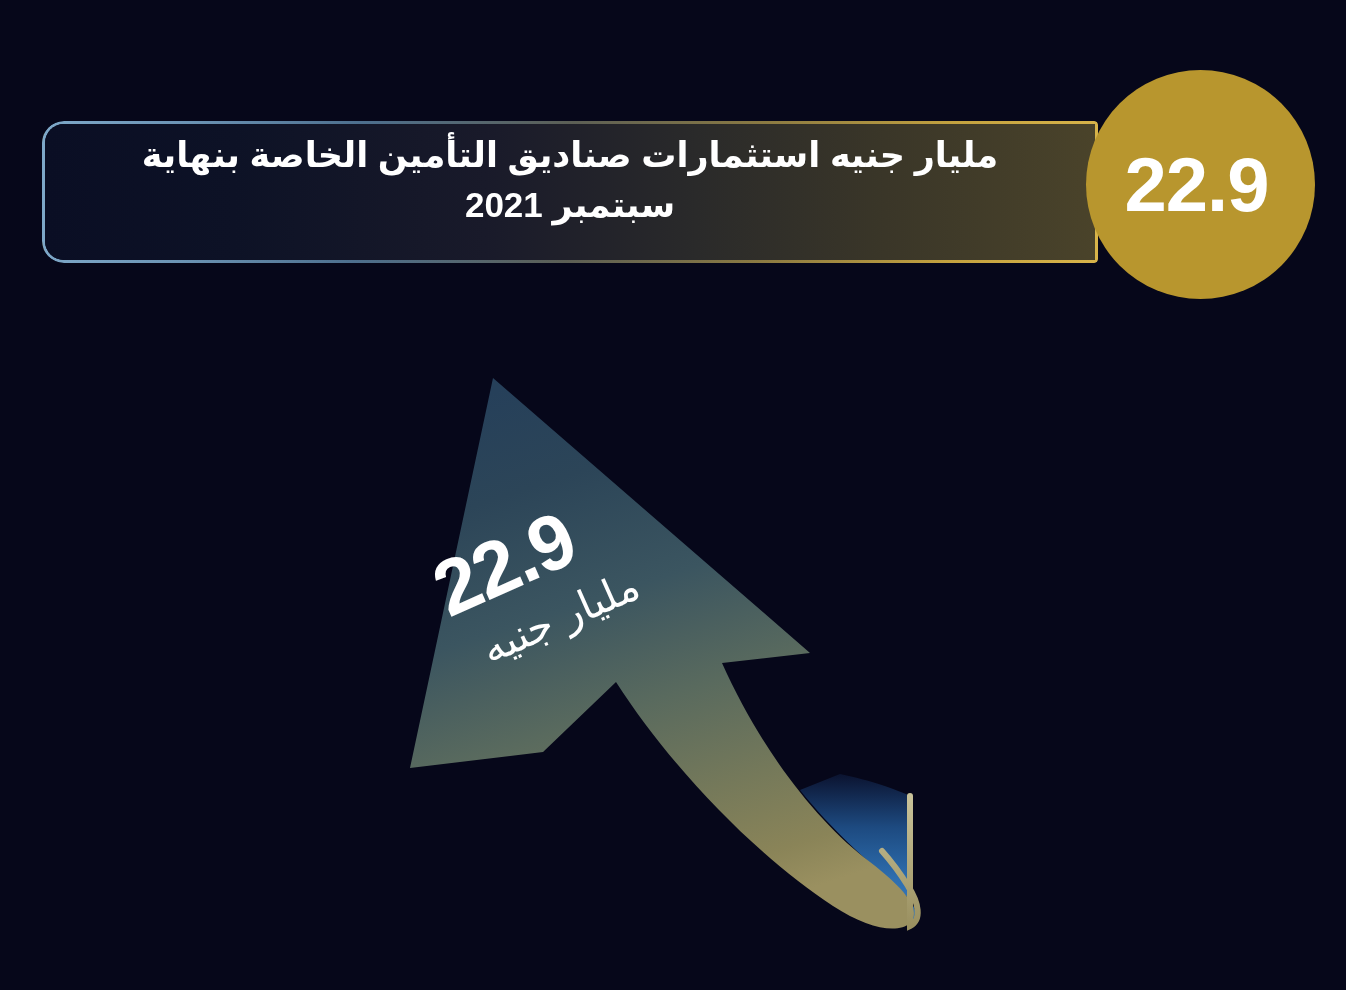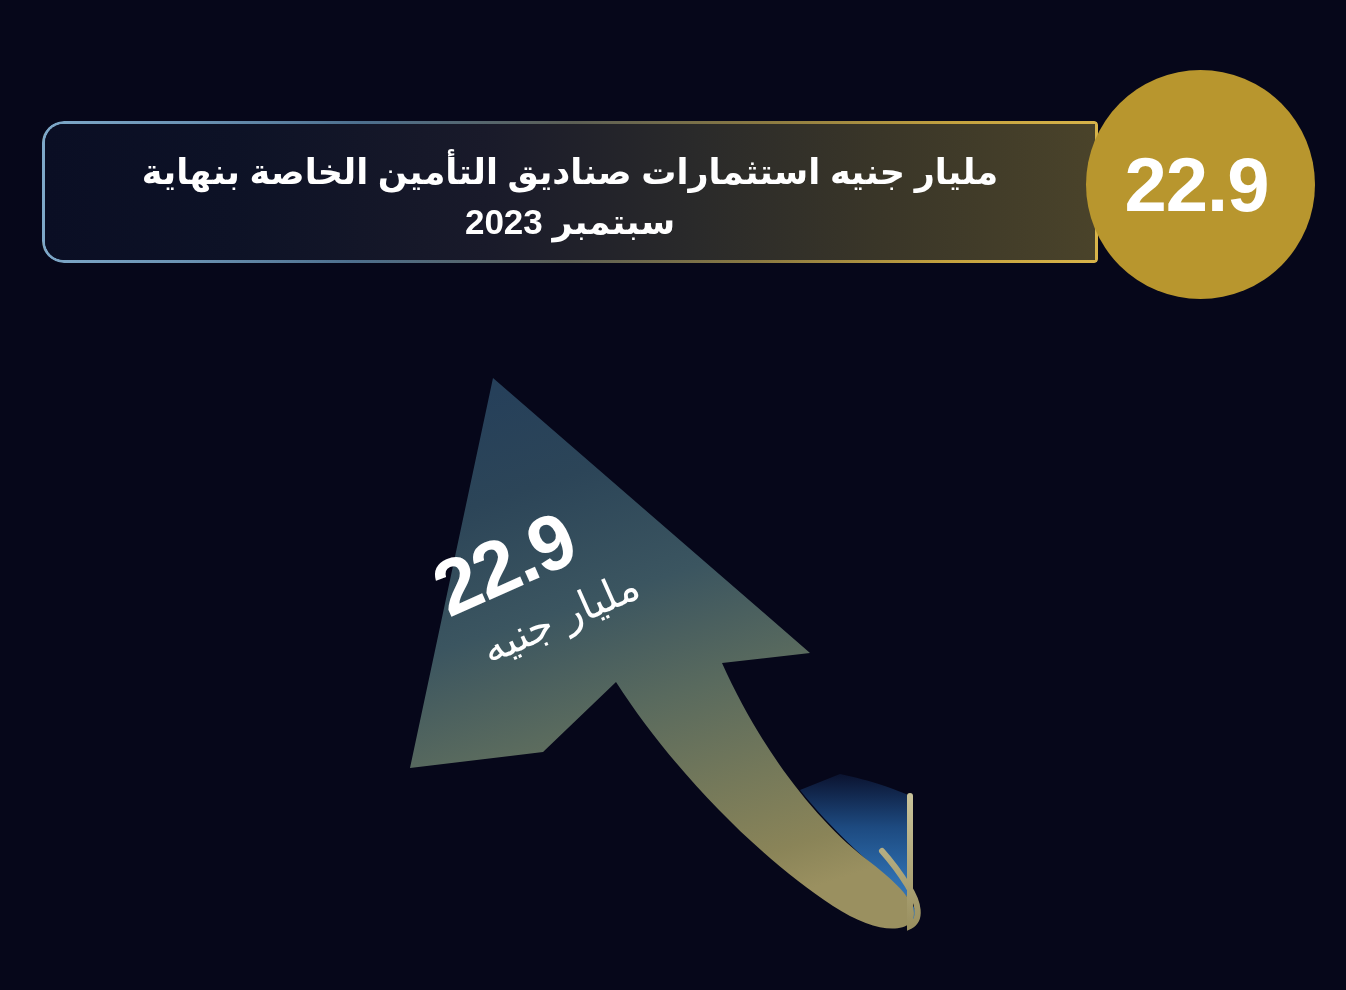--- a/index.html
+++ b/index.html
@@ -59,21 +59,21 @@
     border: 3px solid transparent;
     -webkit-mask:
       linear-gradient(#fff 0 0) padding-box,
       linear-gradient(#fff 0 0);
     -webkit-mask-composite: xor;
     mask-composite: exclude;
   }
   #header-title {
     position: absolute;
     left: 42px;
-    top: 126px;
+    top: 109px;
     width: 1056px;
     height: 142px;
     display: flex;
     flex-direction: column;
     align-items: center;
     justify-content: center;
     gap: 6px;
     color: #ffffff;
     font-size: 35px;
     font-weight: bold;
@@ -161,21 +161,21 @@
 </head>
 <body>
 
 <div id="stage">
 
   <div id="header-bar"></div>
   <div id="header-bar-border"></div>
 
   <div id="header-title">
     <div class="line">مليار جنيه استثمارات صناديق التأمين الخاصة بنهاية</div>
-    <div class="line">سبتمبر 2023</div>
+    <div class="line">سبتمبر 2021</div>
   </div>
 
   <div id="value-circle">
     <span id="value-circle-text">22.9</span>
   </div>
 
   <div id="arrow-graphic">
     <svg viewBox="0 0 600 580" xmlns="http://www.w3.org/2000/svg" aria-hidden="true">
       <defs>
         <linearGradient id="ribbonGrad" x1="0.25" y1="0" x2="0.55" y2="1">

